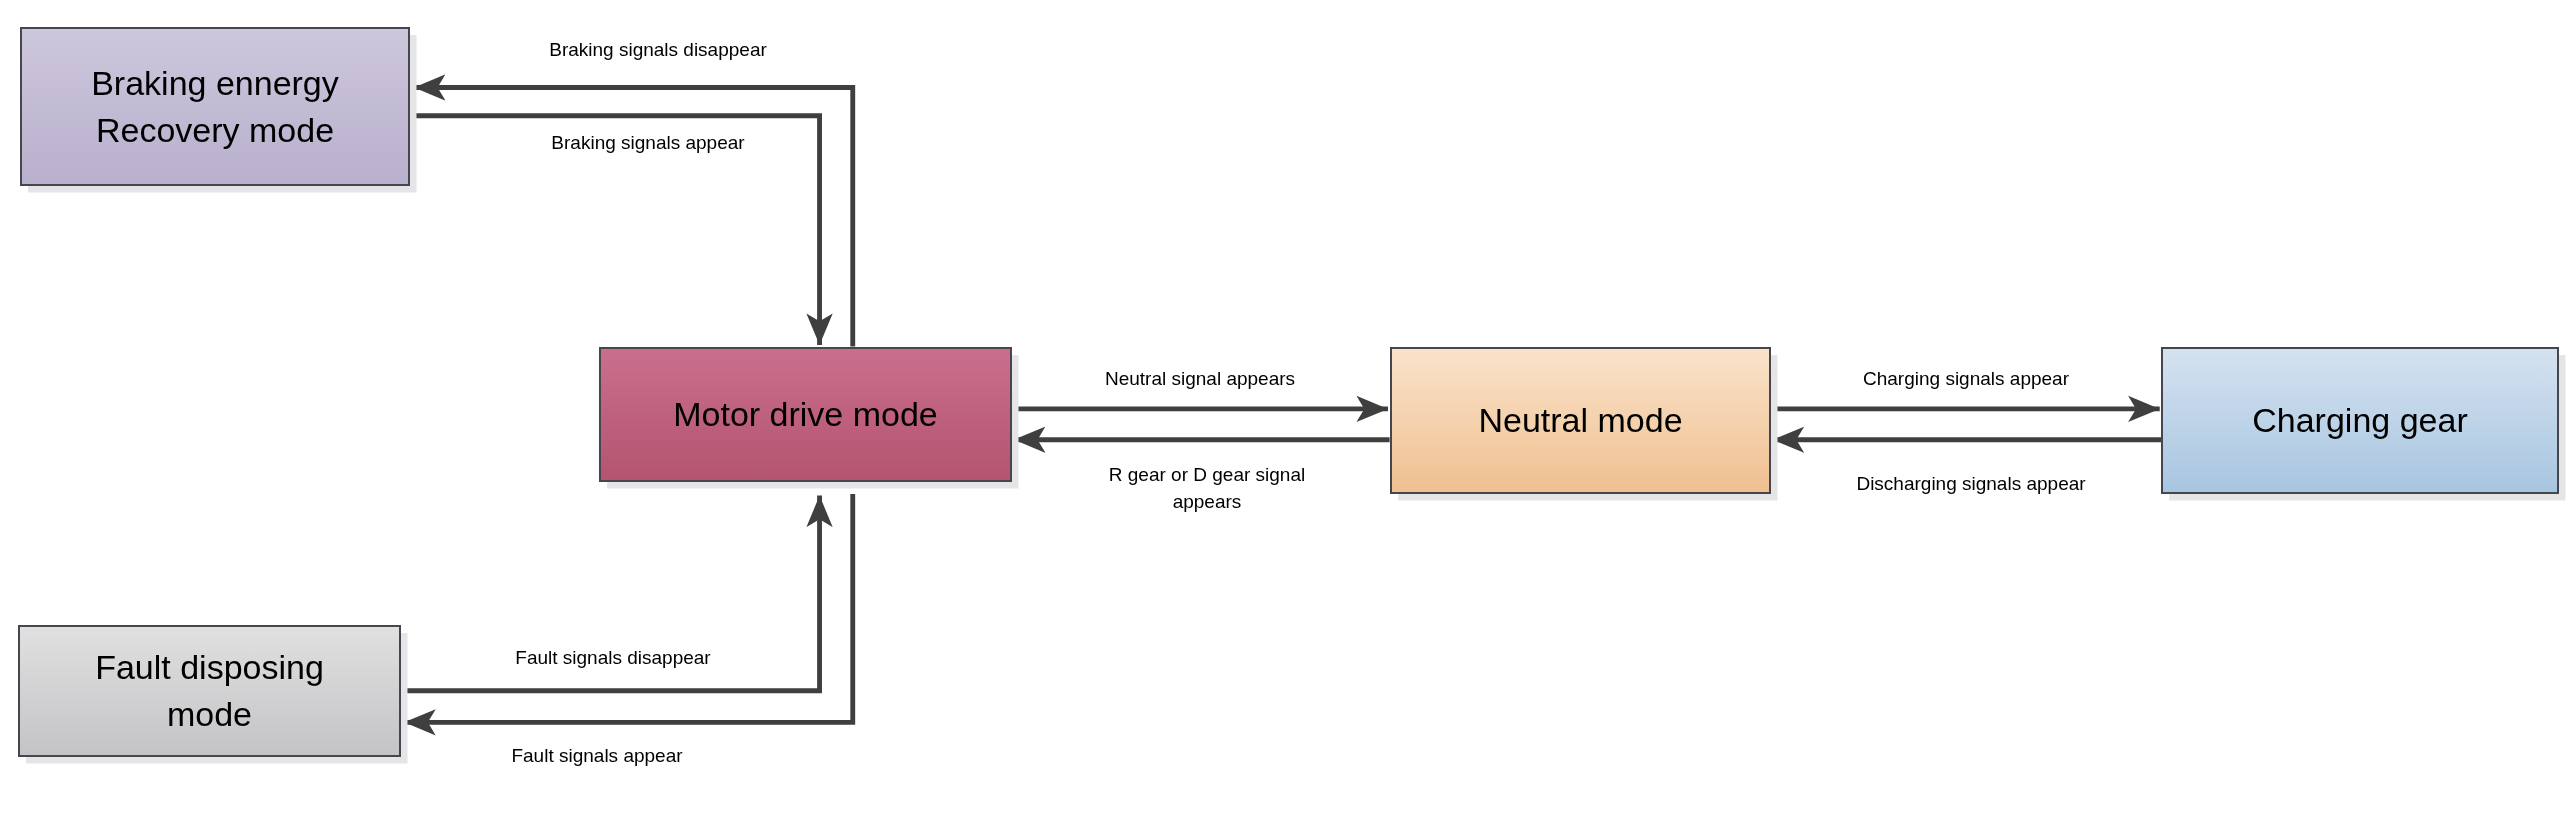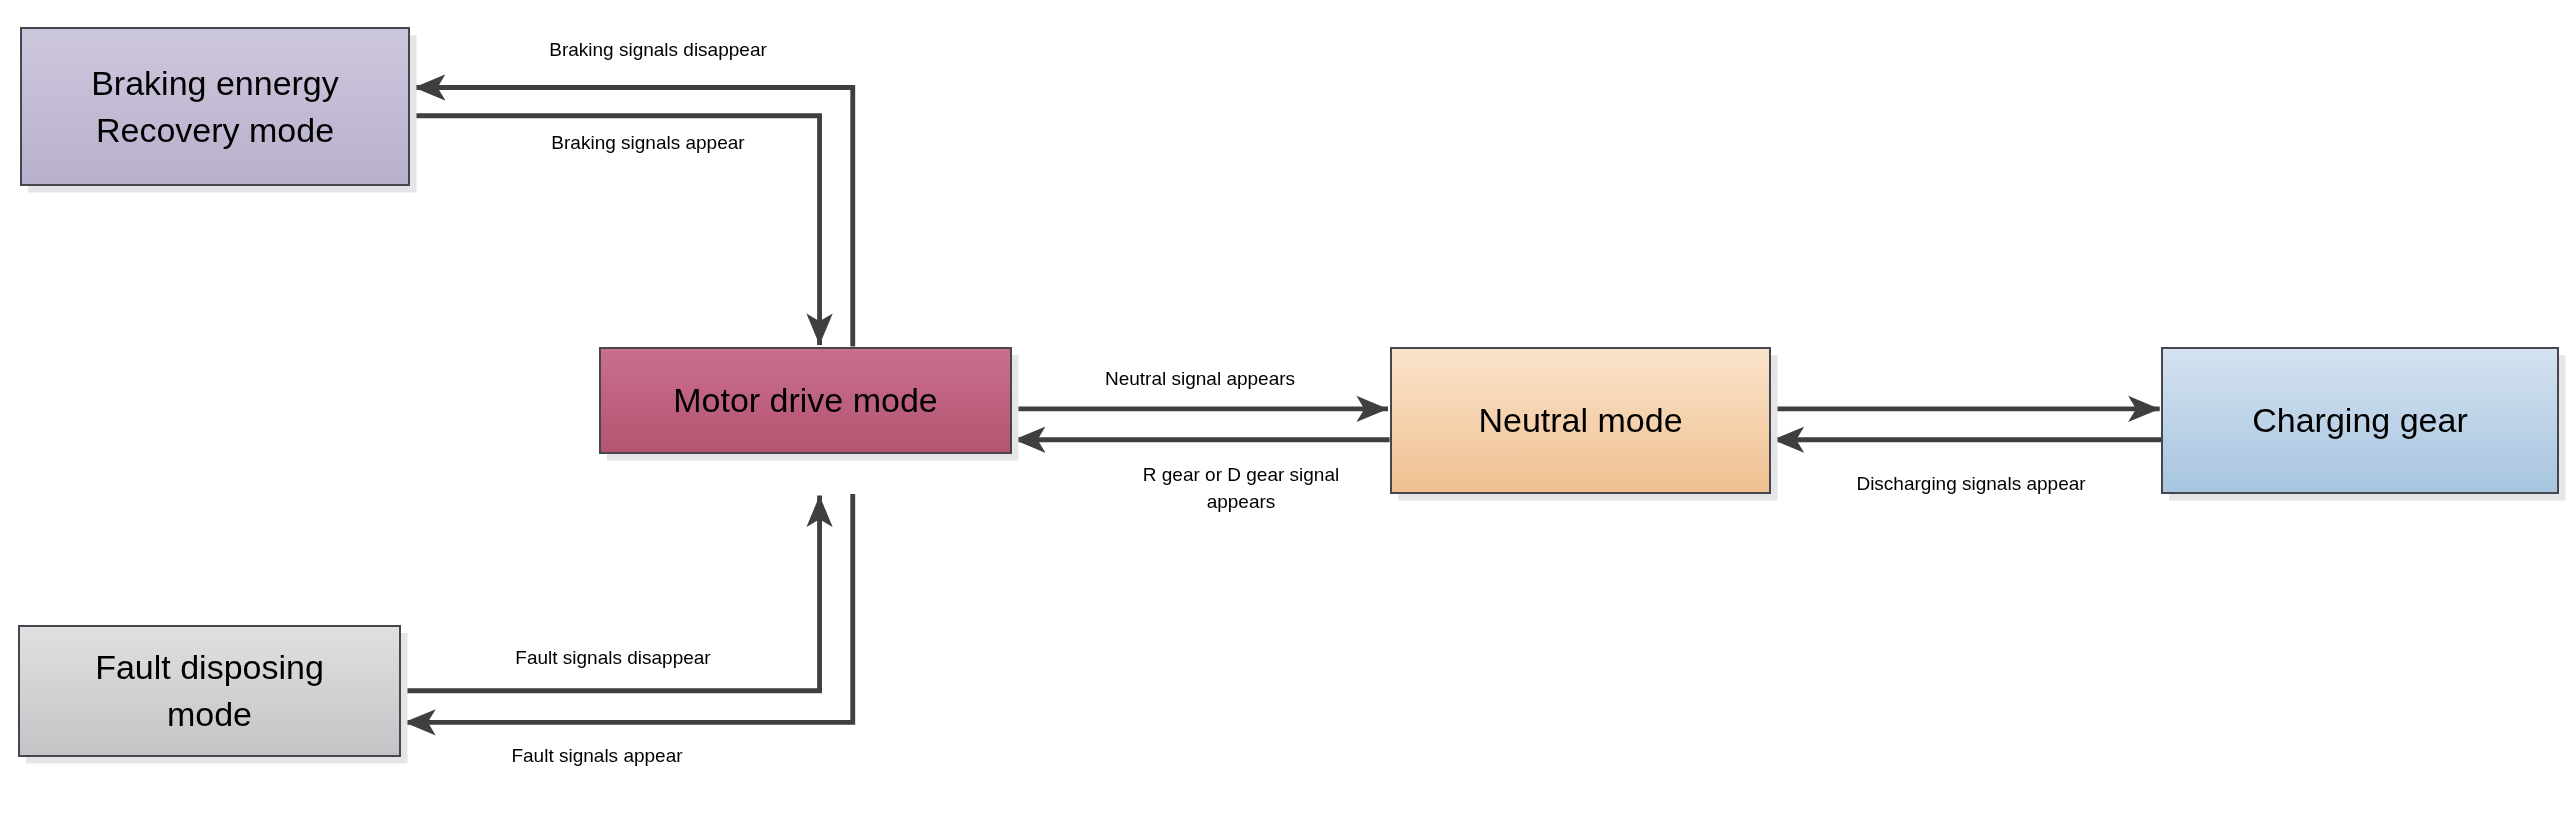--- a/index.html
+++ b/index.html
@@ -25,21 +25,21 @@
     align-items: center;
     justify-content: center;
     text-align: center;
     color: #000000;
     font-size: 34px;
     line-height: 1.38;
     white-space: pre-line;
   }
   .node-braking  { left: 20px;   top: 27px;  width: 390px; height: 159px;
                    background: linear-gradient(180deg,#cdc7dc,#b9b0cd); }
-  .node-motor    { left: 599px;  top: 347px; width: 413px; height: 107px;
+  .node-motor    { left: 599px;  top: 347px; width: 413px; height: 135px;
                    background: linear-gradient(180deg,#c96f8d,#b45470); }
   .node-neutral  { left: 1390px; top: 347px; width: 381px; height: 147px;
                    background: linear-gradient(180deg,#fae3cb,#efc090); }
   .node-charging { left: 2161px; top: 347px; width: 398px; height: 147px;
                    background: linear-gradient(180deg,#d4e2f0,#a8c5e0); }
   .node-fault    { left: 18px;   top: 625px; width: 383px; height: 132px;
                    background: linear-gradient(180deg,#e0e0e0,#c4c4c7); }
   .edge-label {
     position: absolute;
     transform: translateX(-50%);
@@ -87,20 +87,21 @@
     <span>Charging gear</span>
   </div>
   <div class="node node-fault">
     <span>Fault disposing
 mode</span>
   </div>
 
   <div class="edge-label" style="left:658px;  top:37px;">Braking signals disappear</div>
   <div class="edge-label" style="left:648px;  top:130px;text-align:center;">Braking signals appear</div>
   <div class="edge-label" style="left:1200px; top:366px;">Neutral signal appears</div>
-  <div class="edge-label" style="left:1207px; top:462px;margin-left:34px;">R gear or D gear signal
+  <div class="edge-label" style="left:1207px; top:462px;">R gear or D gear signal
 appears</div>
+  <div class="edge-label" style="left:1966px; top:366px;">Charging signals appear</div>
   <div class="edge-label" style="left:613px;  top:645px;">Fault signals disappear</div>
   <div class="edge-label" style="left:1971px; top:471px;">Discharging signals appear</div>
   <div class="edge-label" style="left:597px;  top:743px;">Fault signals appear</div>
 
 </div>
 
 
 </body></html>

